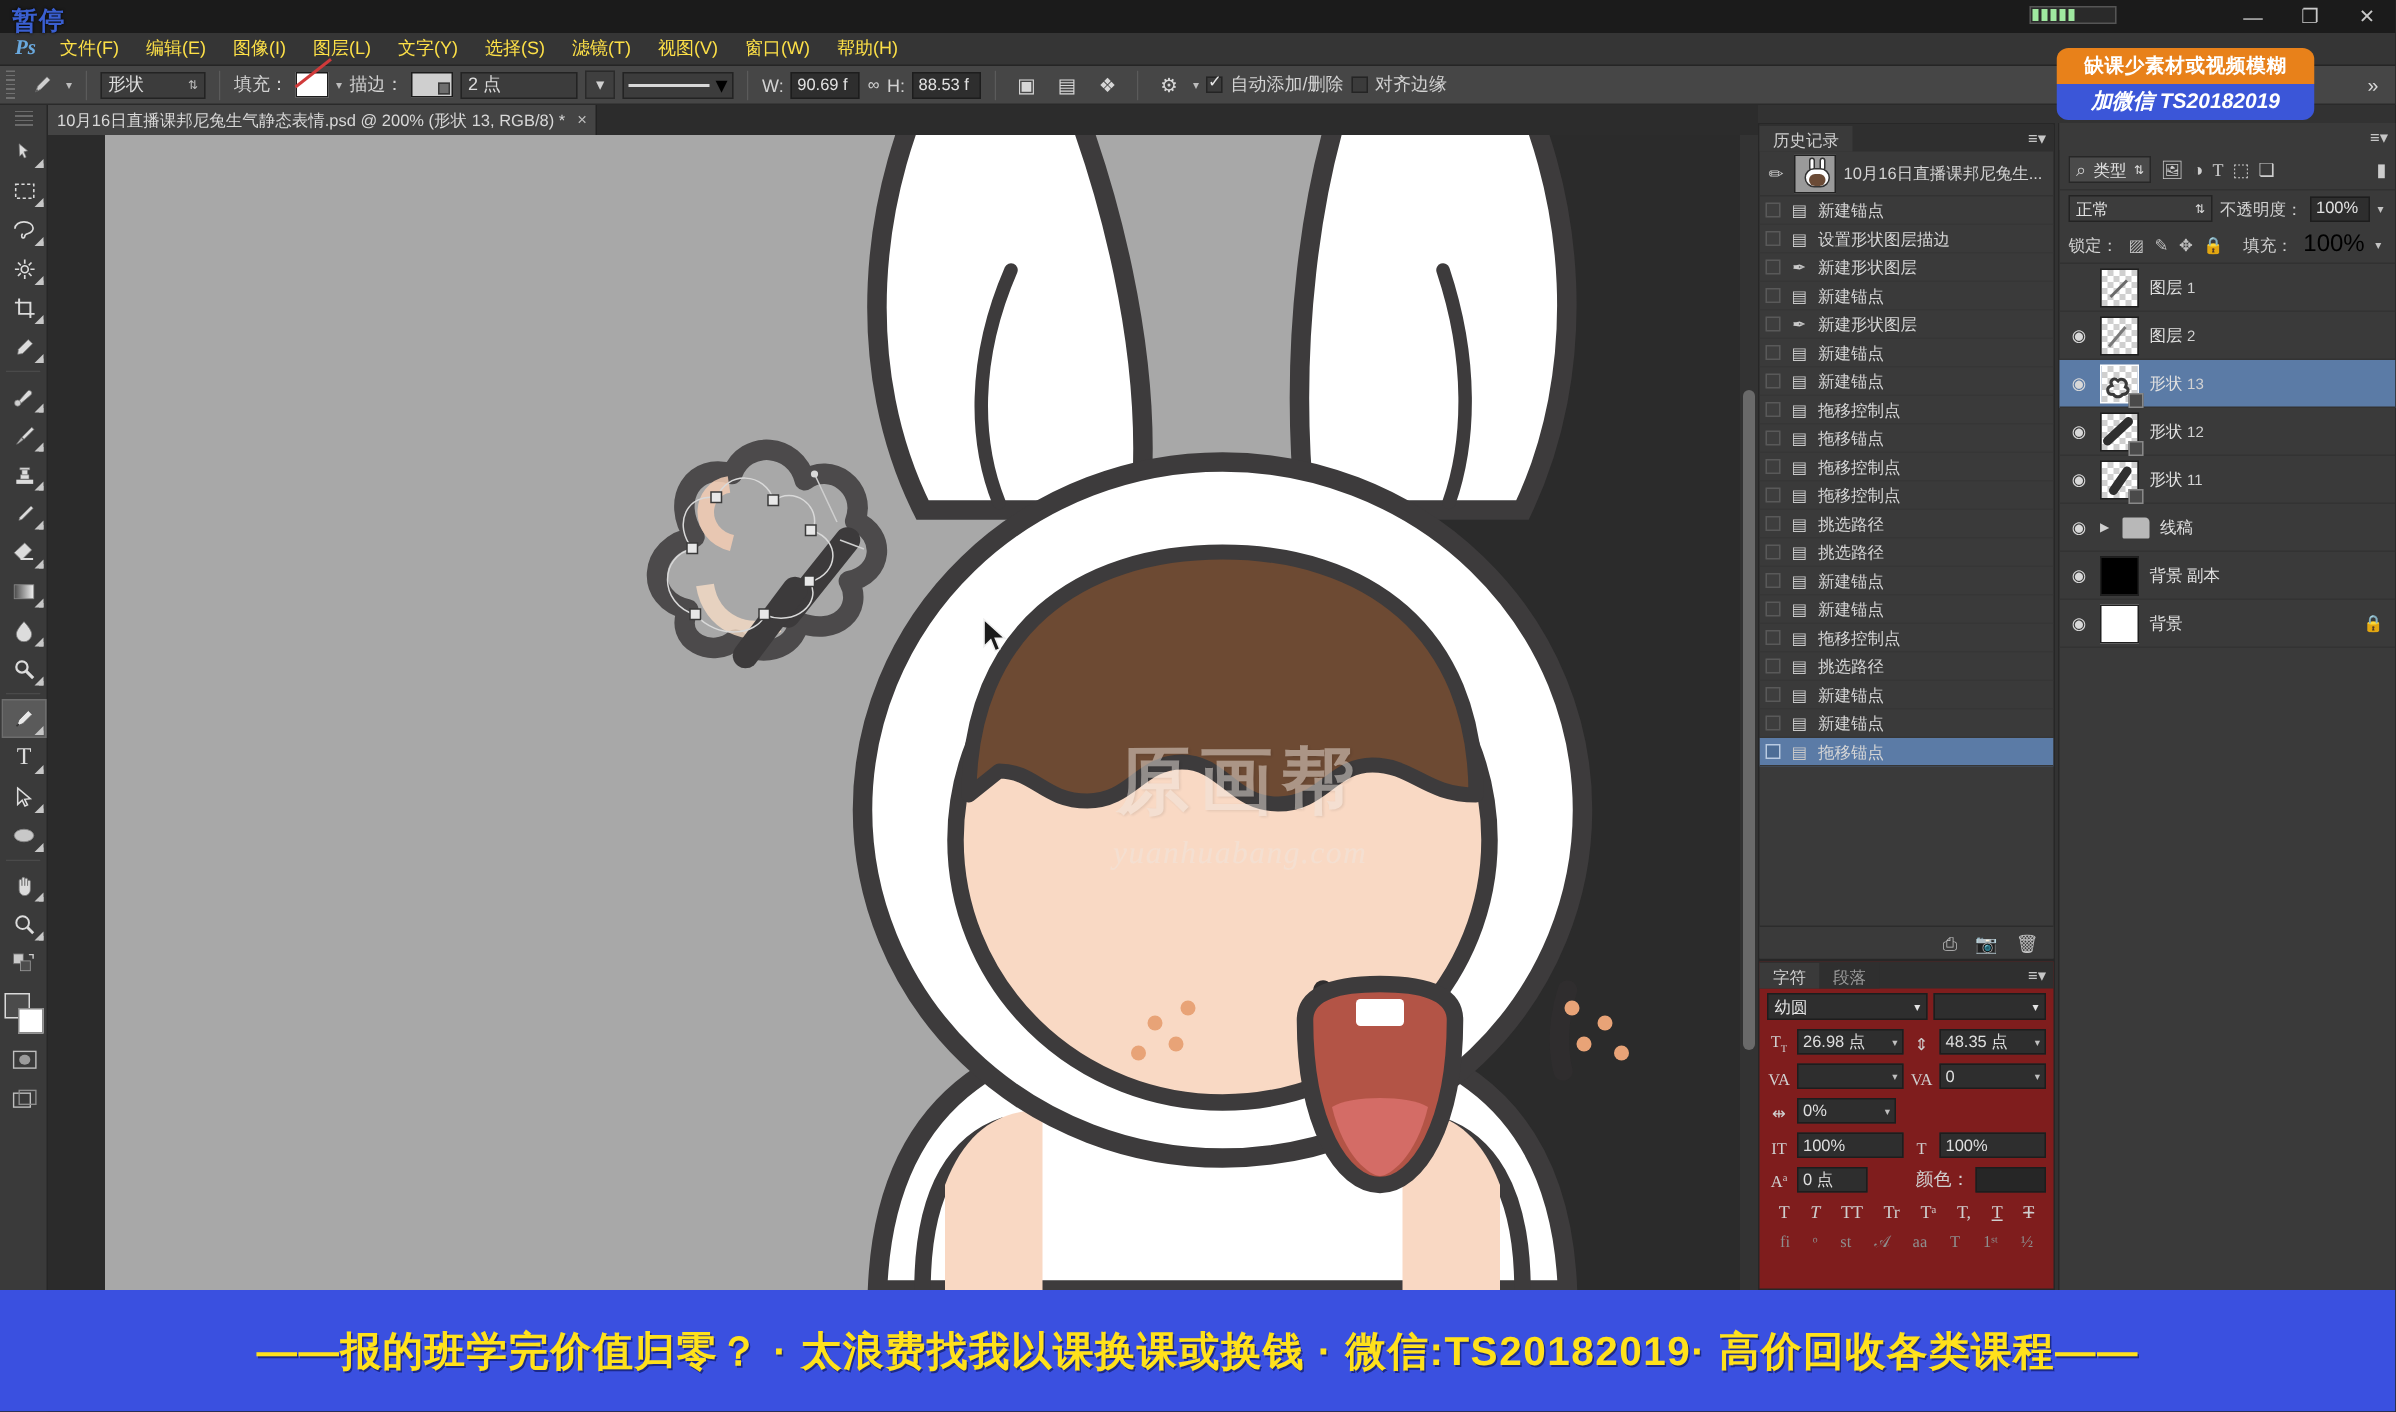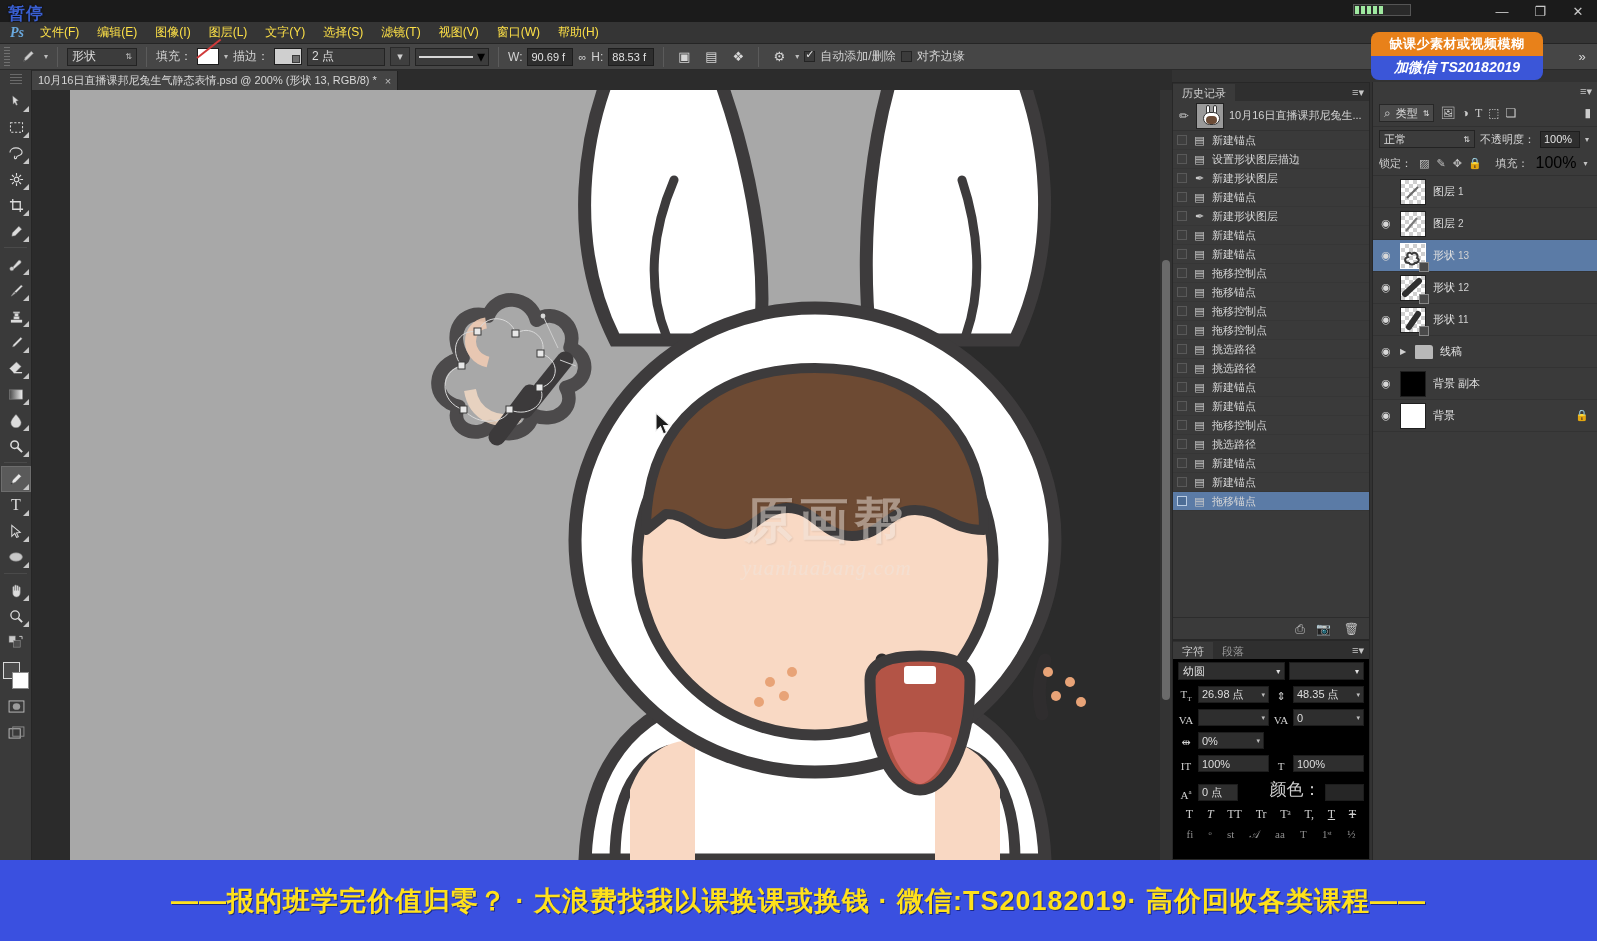--- a/index.html
+++ b/index.html
@@ -116,21 +116,21 @@
   .hbox { width:10px; height:10px; border:1px solid #595959; background:#3e3e3e; flex:none;}
   .hrow.sel .hbox { border-color:#b9cbe2; background:#4d6d96;}
   .hicon { width:13px; color:#c9c9c9; font-size:11px; text-align:center; flex:none;}
   .hname { font-size:11px; color:#d6d6d6; white-space:nowrap; }
   .hist-foot { position:absolute; bottom:0; left:0; right:0; height:22px; background:#3a3a3a;
       border-top:1px solid #2c2c2c; display:flex; align-items:center; justify-content:flex-end;
       gap:12px; padding-right:10px; color:#c4c4c4; font-size:12px;}
 
   
   .chardock { position:absolute; left:1172px; top:640px; width:198px; height:220px;
-      background:#000000; border:1px solid #272727;}
+      background:#7f1d1d; border:1px solid #272727;}
   .crow { display:flex; align-items:flex-end; gap:4px; padding:3px 5px; }
   .cfield { background:#2e2e2e;border:1px solid #1d1d1d;height:17px;color:#dfdfdf;font-size:11px;
       display:flex;align-items:center;padding:0 3px; flex:1; min-width:0;}
   .cfield .a { margin-left:auto; font-size:7px; color:#c0c0c0; }
   .clbl { color:#d0d0d0; font-size:11px; width:16px; text-align:center; flex:none;
       font-family:"Liberation Serif",serif;}
   .fontsel { background:#2e2e2e;border:1px solid #1d1d1d;height:18px;color:#e3e3e3;font-size:11px;
       display:flex;align-items:center;padding:0 4px;justify-content:space-between;}
   .tglyphs { display:flex; justify-content:space-around; padding:3px 6px; color:#cfcfcf;
       font-size:12px; font-family:"Liberation Serif",serif; }
@@ -696,21 +696,21 @@
       <span class="clbl">T</span>
       <div class="cfield">
         <span>100%</span>
         </div>
     </div>
     <div class="crow">
       <span class="clbl">A<sup style="font-size:7px">a</sup></span>
       <div class="cfield">
         <span>0 点</span>
         </div>
-      <span style="color:#d0d0d0;font-size:17px;white-space:nowrap;margin-left:28px;">颜色：</span>
+      <span style="color:#d0d0d0;font-size:12px;white-space:nowrap;margin-left:28px;">颜色：</span>
       <div class="cfield" style="background:#262626;max-width:64px;"></div>
     </div>
     <div class="tglyphs">
       <span>T</span>
       <span style="font-style:italic">T</span>
       <span>TT</span>
       <span>Tr</span>
       <span>Tᵃ</span>
       <span>T,</span>
       <span style="text-decoration:underline">T</span>

